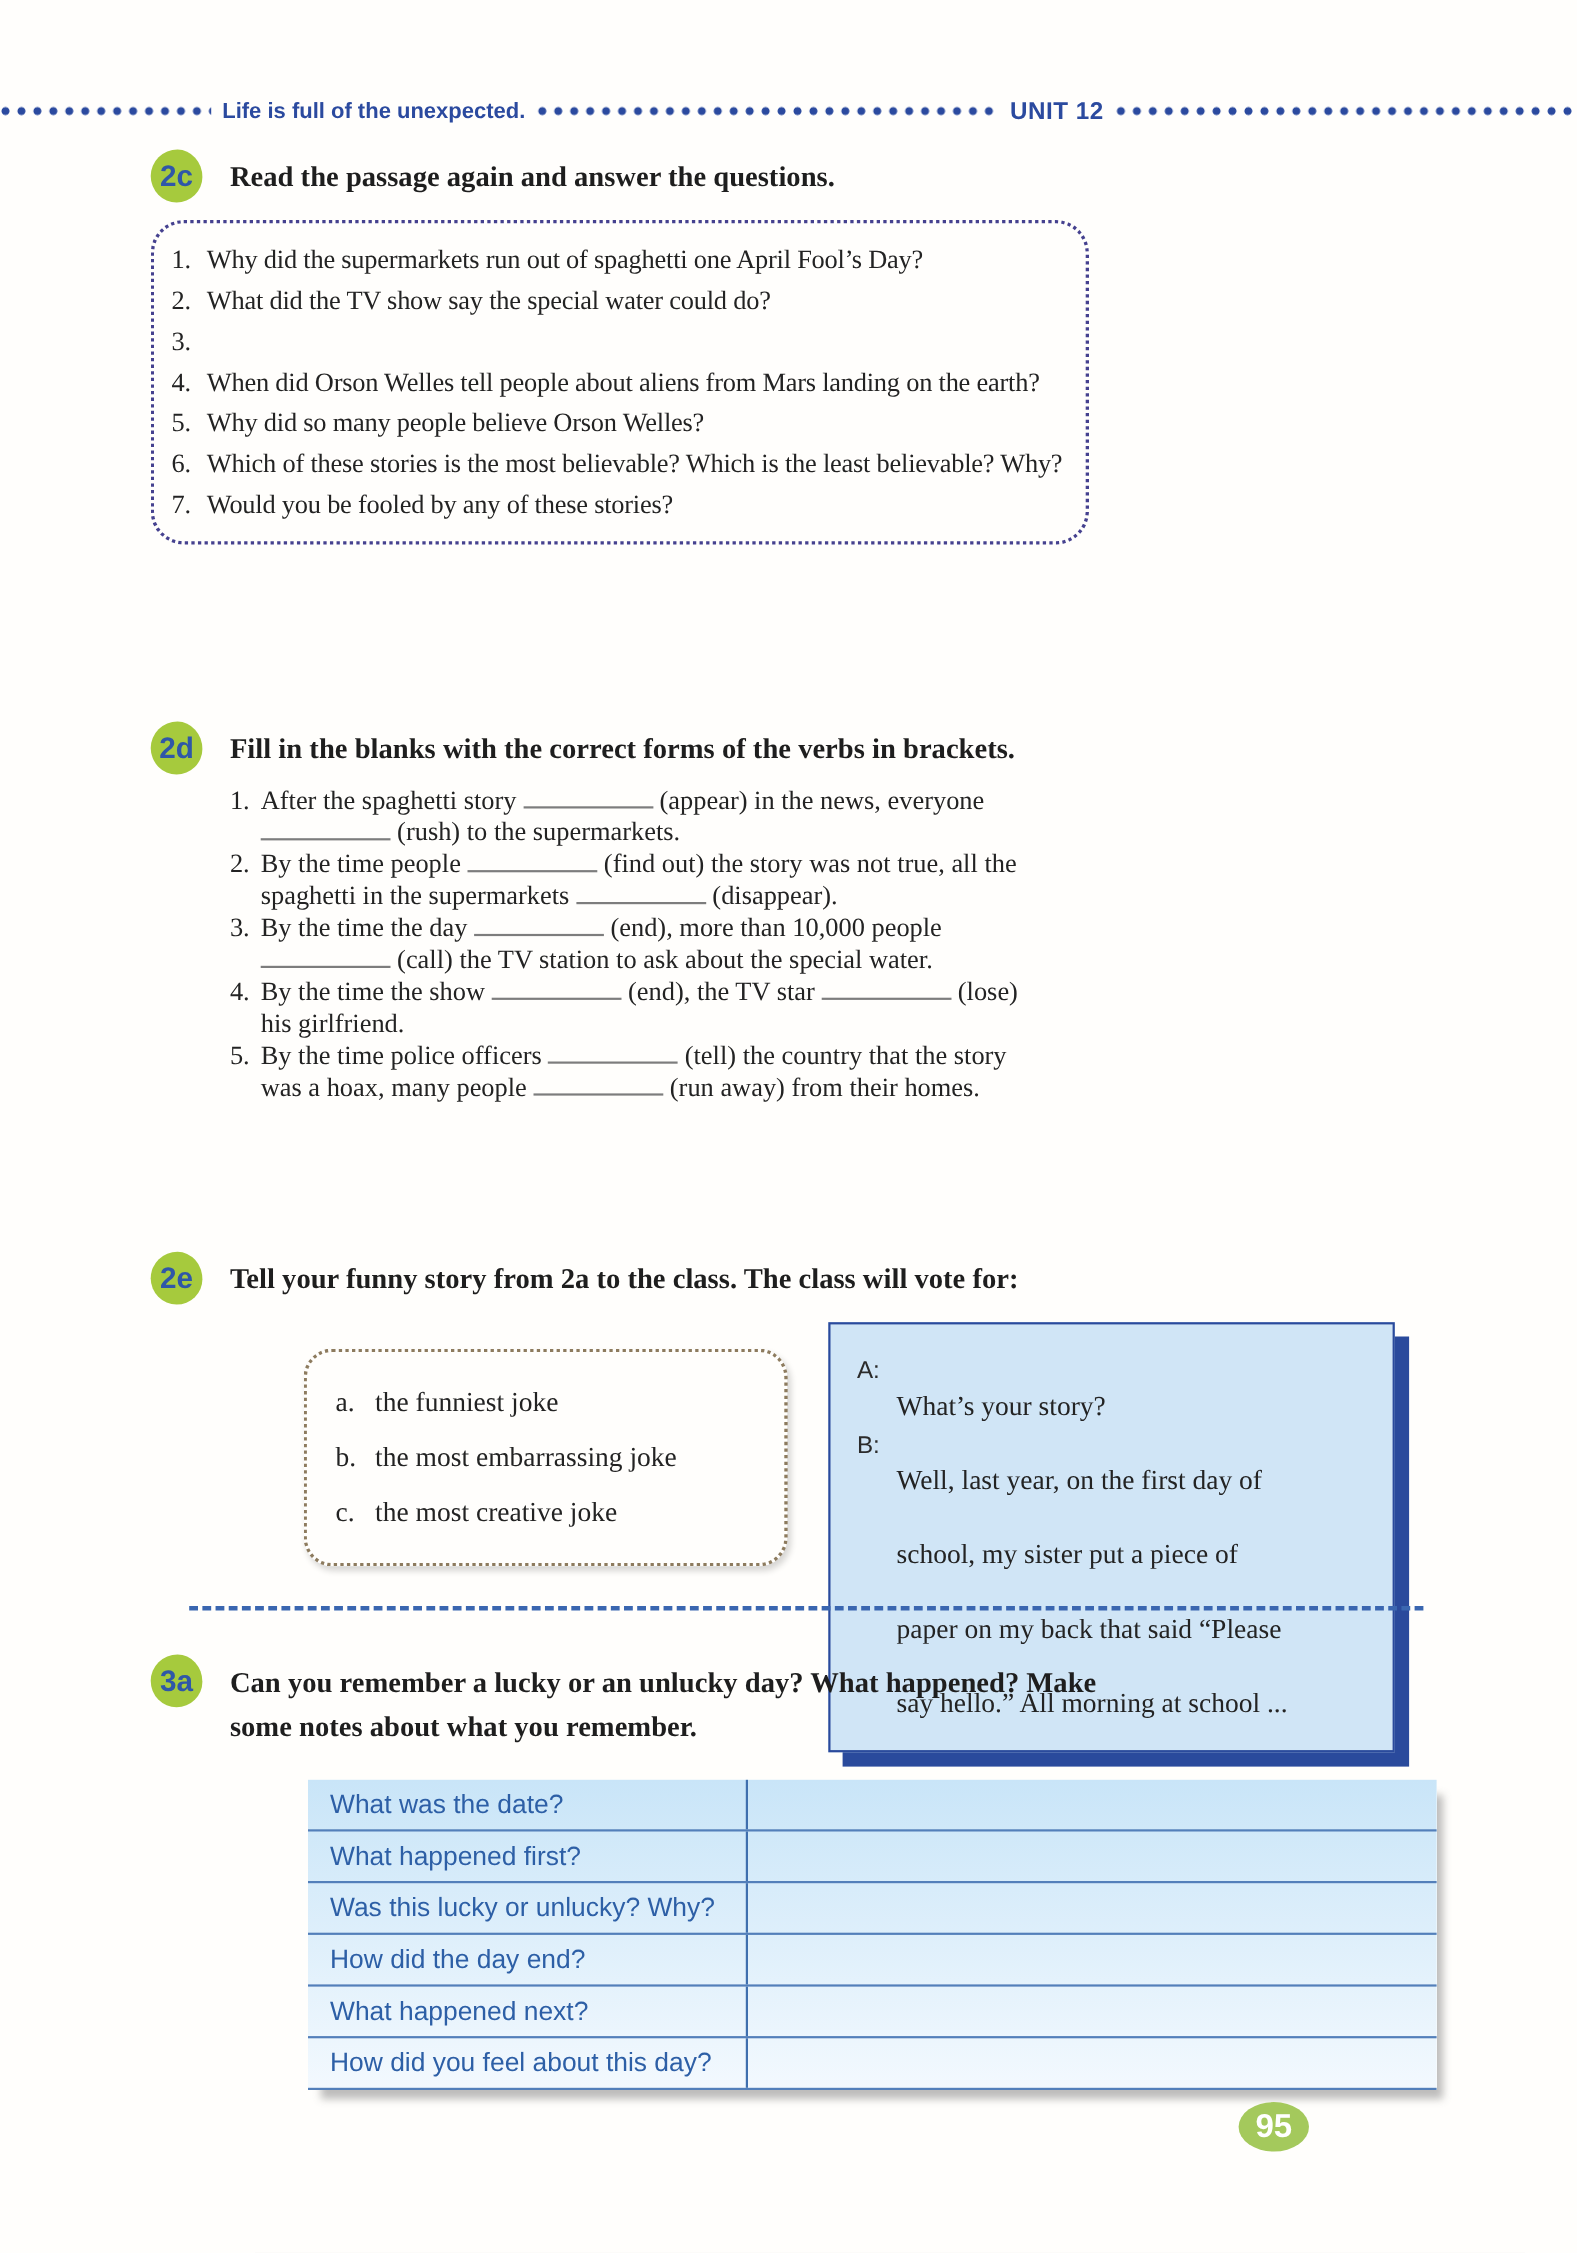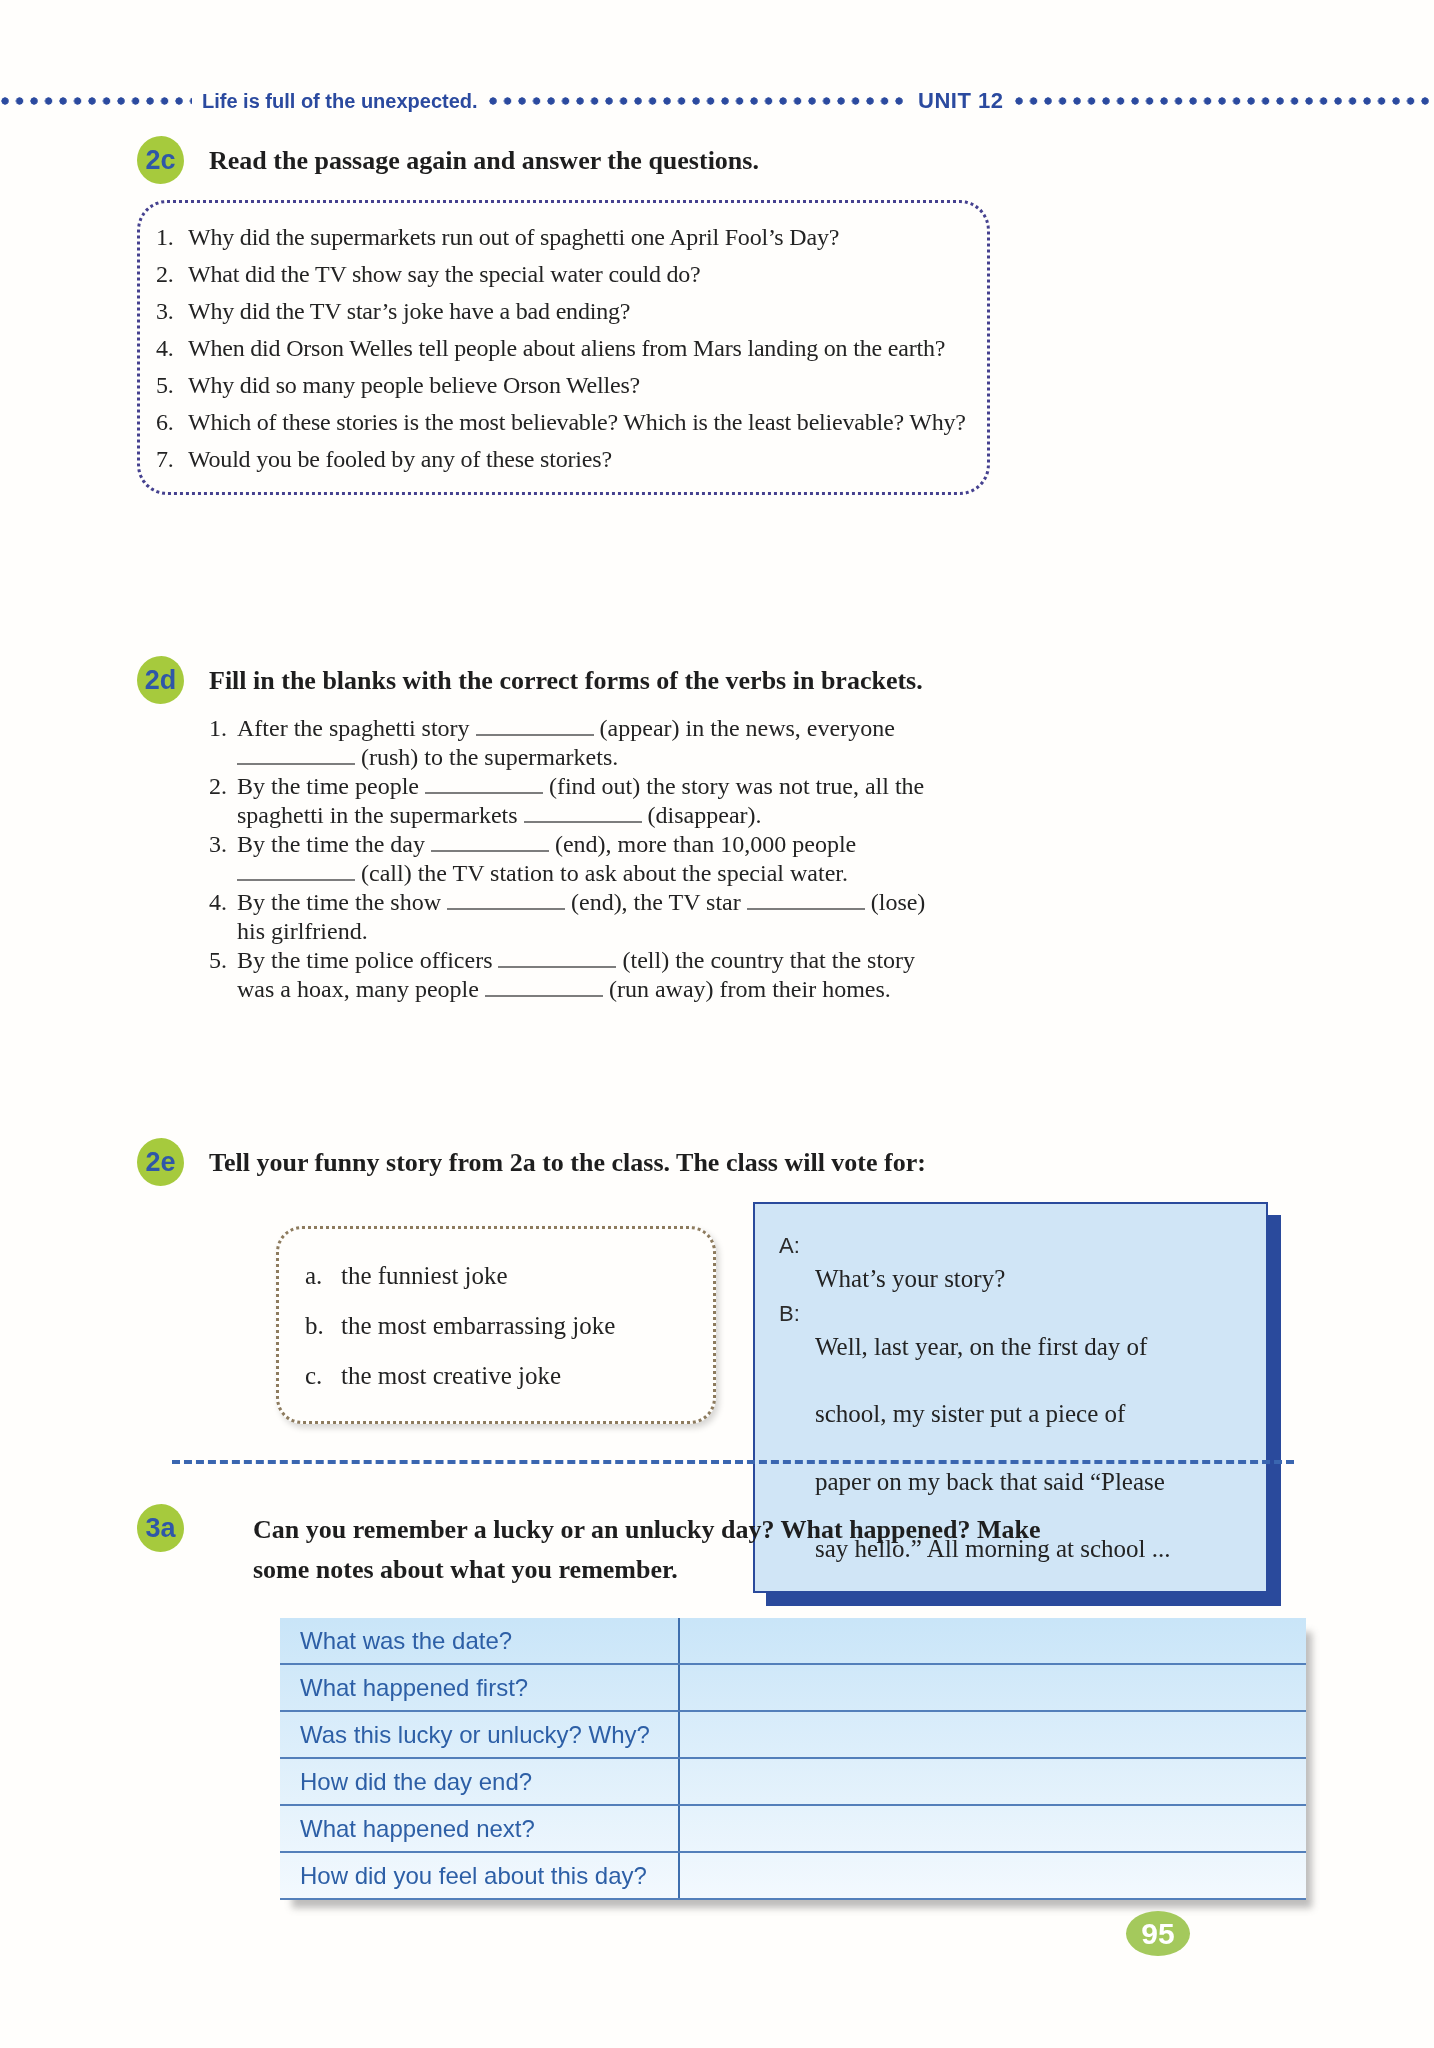--- a/index.html
+++ b/index.html
@@ -147,21 +147,20 @@
       <div class="qrow">
         <span class="qnum">1.</span>
         <span class="qtext">Why did the supermarkets run out of spaghetti one April Fool’s Day?</span>
       </div>
       <div class="qrow">
         <span class="qnum">2.</span>
         <span class="qtext">What did the TV show say the special water could do?</span>
       </div>
       <div class="qrow">
         <span class="qnum">3.</span>
-        <span class="qtext">Why did the TV star’s joke have a bad ending?</span>
       </div>
       <div class="qrow">
         <span class="qnum">4.</span>
         <span class="qtext">When did Orson Welles tell people about aliens from Mars landing on the earth?</span>
       </div>
       <div class="qrow">
         <span class="qnum">5.</span>
         <span class="qtext">Why did so many people believe Orson Welles?</span>
       </div>
       <div class="qrow">
@@ -237,21 +236,21 @@
           <div class="dline">school, my sister put a piece of</div>
           <div class="dline">paper on my back that said “Please</div>
           <div class="dline">say hello.” All morning at school ...</div>
         </div>
       </div>
     </div>
 
   <div class="divider"></div>
 
   <div class="badge" style="left:137px;top:1504px;">3a</div>
-  <div class="sec-heading h3a" style="left:209px;margin-left:44px;" id="h3a">
+  <div class="sec-heading h3a" style="left:209px;" id="h3a">
       <div class="hline">Can you remember a lucky or an unlucky day? What happened? Make</div>
       <div class="hline">some notes about what you remember.</div>
     </div>
 
   <div class="notes-table" id="notestable">
       <div class="trow">
         <div class="tq">What was the date?</div>
         <div class="ta"></div>
       </div>
       <div class="trow">

